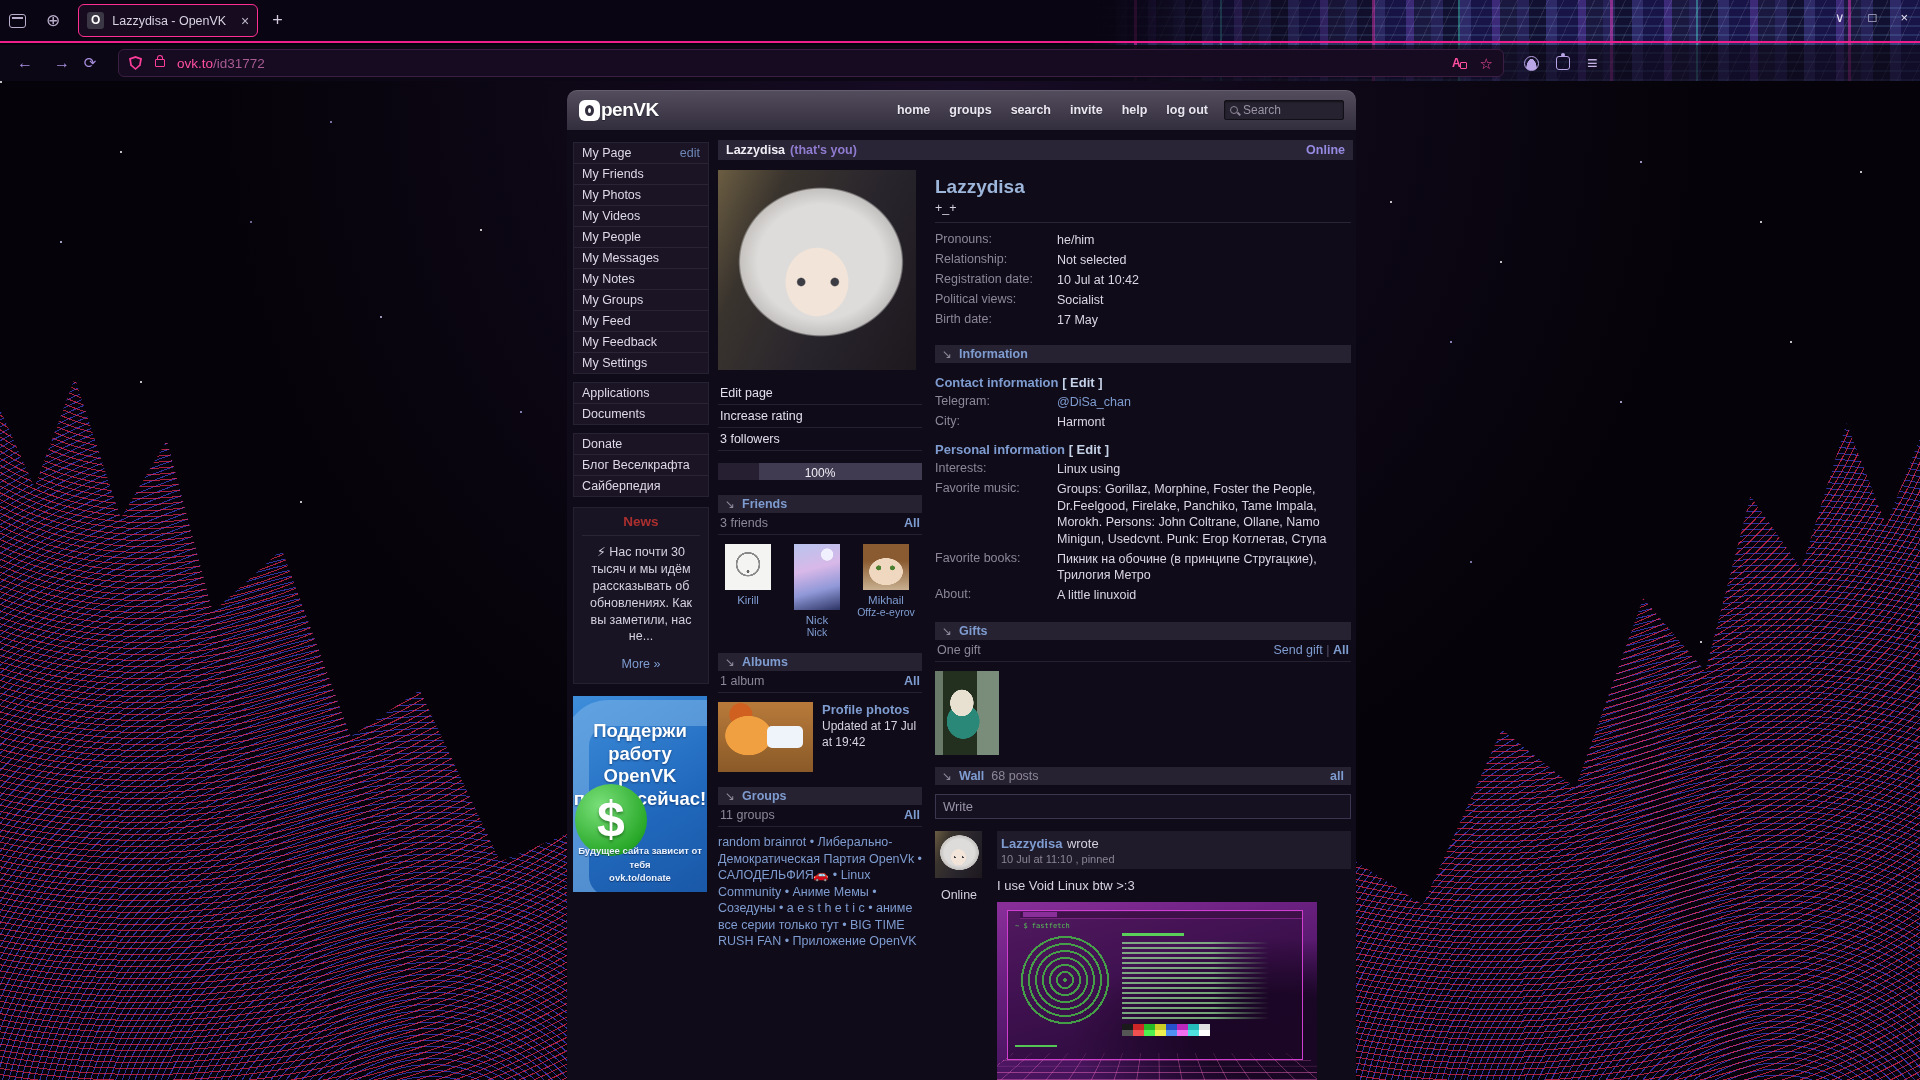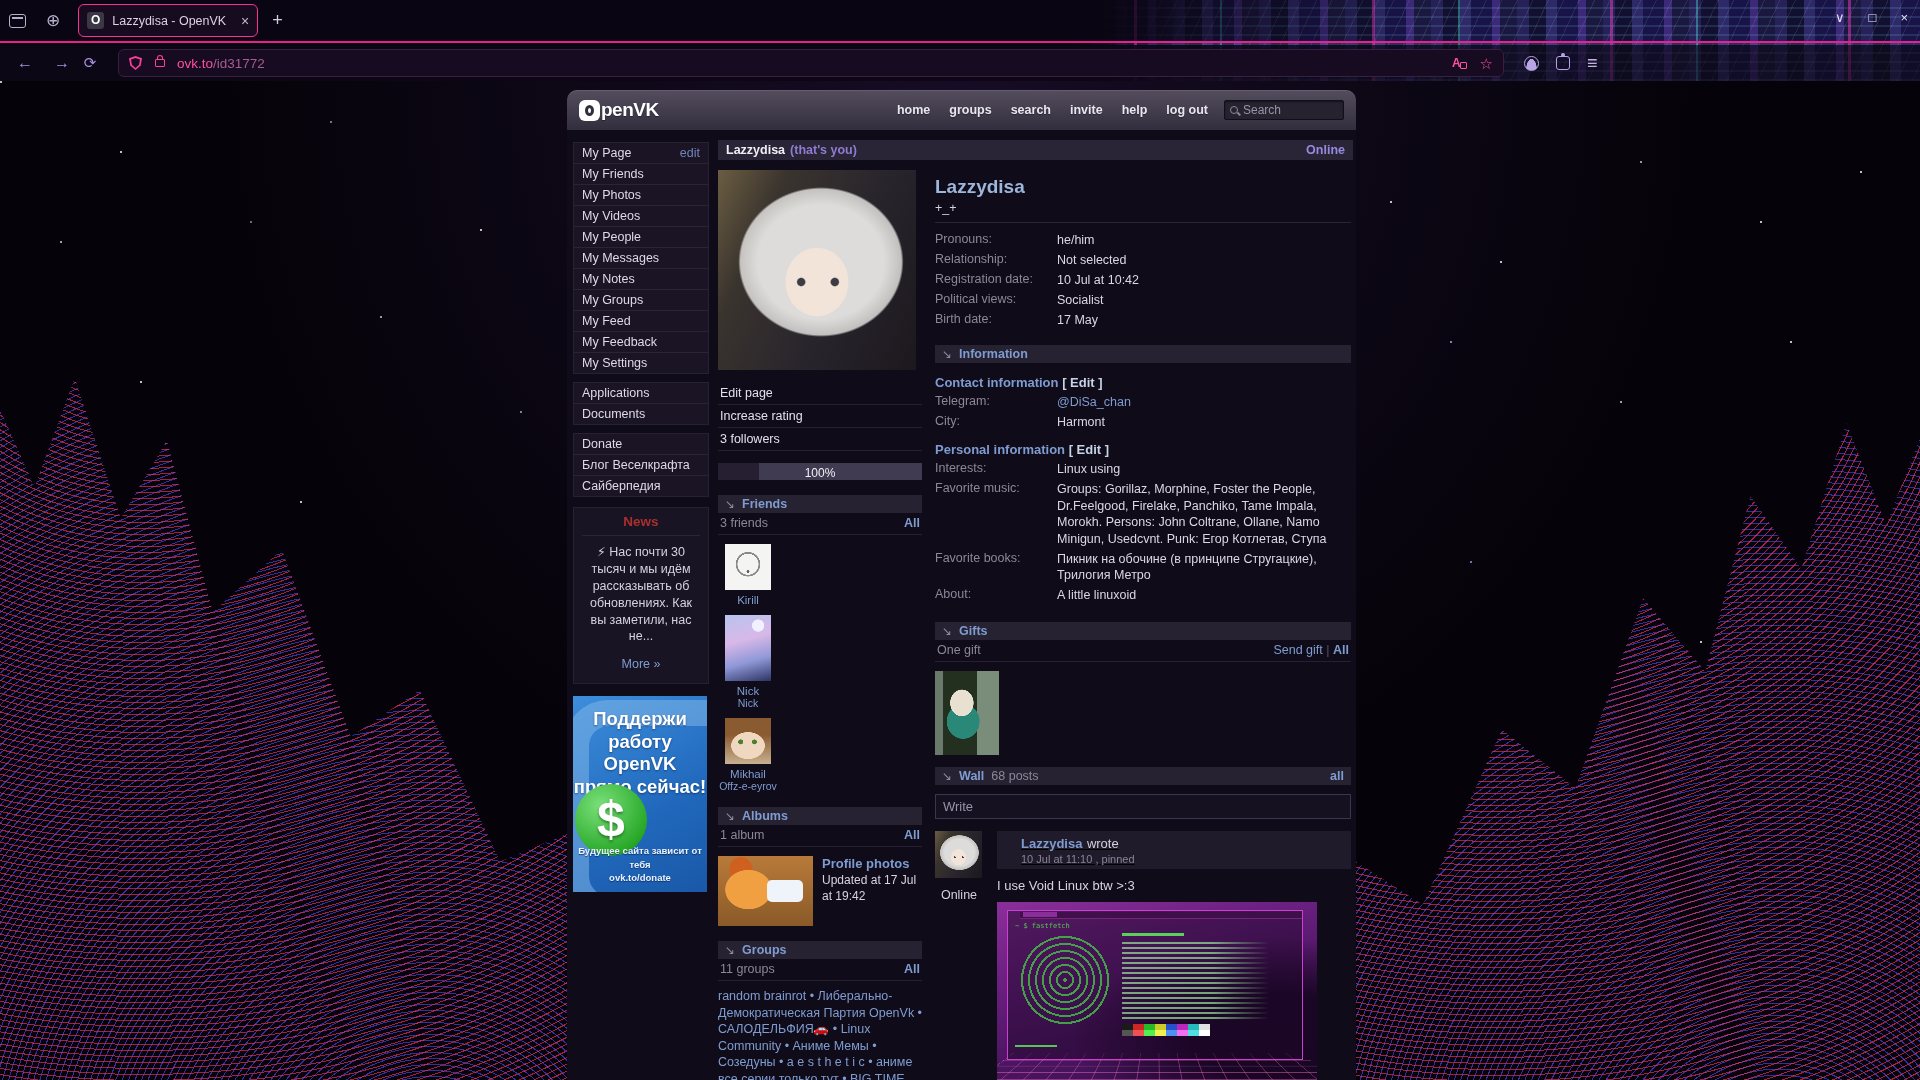--- a/index.html
+++ b/index.html
@@ -107,21 +107,21 @@
   .sidebar { width:136px; flex:0 0 auto; padding-top:12px; }
   .sb-block { background:#1a1424; border:1px solid #272134; }
   .sb-block + .sb-block { margin-top:8px; }
   .sb-item { padding:3px 8px; font-size:12.5px; color:#dfdae8; display:flex; }
   .sb-item + .sb-item { border-top:1px solid #2b2437; }
   .sb-item .edit { margin-left:auto; color:#6f87b8; }
   .news { margin-top:10px; background:#191423; border:1px solid #262031; padding:6px 8px 12px; text-align:center; }
   .news-title { color:#ab2f2f; font-weight:bold; font-size:13.5px; padding-bottom:6px; border-bottom:1px solid #2a2435; margin-bottom:8px; }
   .news-text { font-size:12.5px; color:#d6d1df; line-height:1.35; }
   .news-more { display:block; margin-top:12px; color:#7f9cd0; font-size:12.5px; }
-  .ad { margin-top:12px; width:134px; height:196px; position:relative; overflow:hidden; text-align:center; padding-top:12px;
+  .ad { margin-top:12px; width:134px; height:196px; position:relative; overflow:hidden; text-align:center; padding-top:24px;
     background:linear-gradient(150deg,#3e8edc,#2068bc 60%,#1a58a8); }
   .ad::before { content:""; position:absolute; right:-58px; bottom:-30px; width:150px; height:170px;
     border:26px solid rgba(125,180,232,.55); border-radius:46px; }
   .ad-line { position:relative; color:#fff; font-weight:800; font-size:18.5px; line-height:1.22; text-shadow:0 1px 2px rgba(0,20,60,.5); }
   .ad-dollar { position:absolute; left:2px; top:88px; width:72px; height:72px; border-radius:50%;
     background:radial-gradient(circle at 35% 30%, #7ae07a, #28a828 72%, #157a15); color:#fff; font-size:50px; font-weight:bold;
     line-height:70px; text-shadow:0 2px 3px rgba(0,60,0,.5); }
   .ad-foot { position:absolute; bottom:8px; left:0; right:0; font-size:9.5px; font-weight:bold; color:#eaf3ff; line-height:1.4; text-shadow:0 1px 1px rgba(0,20,60,.6); }
 
   
@@ -151,21 +151,21 @@
   .sect { margin-top:15px; }
   .sect-head { background:#272232; padding:2px 7px; font-weight:bold; color:#7f9cd0; font-size:12.5px;
     display:flex; gap:7px; align-items:center; }
   .arrow-ic { color:#8f8a9c; font-size:12px; font-weight:normal; }
   .sect-count { color:#8d8799; font-weight:normal; }
   .sect-head .right { margin-left:auto; }
   .sect-sub { display:flex; justify-content:space-between; padding:3px 2px 4px; border-bottom:1px solid #262033;
     font-size:12.5px; color:#8d8799; }
   .blue { color:#7f9cd0; }
   .bold { font-weight:bold; }
-  .friends-row { display:flex; gap:9px; margin-top:9px; align-items:flex-start;flex-direction:column; }
+  .friends-row { display:flex; gap:9px; margin-top:9px; align-items:flex-start; }
   .friend { width:60px; text-align:center; font-size:11.5px; color:#7f9cd0; }
   .f-ava { width:46px; height:46px; margin:0 auto; }
   .f-ava.tall { height:66px; }
   .f-name { margin-top:4px; }
   .f-name2 { font-size:10.5px; }
   .ava-troll { background: radial-gradient(circle at 50% 44%, transparent 0 30%, #8a8a8a 31% 35%, transparent 36%),
       radial-gradient(ellipse at 50% 60%, #666 0 4%, transparent 5%), #f4f4f2; }
   .ava-nick { background: radial-gradient(circle at 72% 16%, #f0f0ff 0 9%, transparent 10%),
       linear-gradient(165deg,#b8c4ee 0%,#d8b8e8 38%,#9098d8 68%,#2c3464 100%); }
   .ava-mikhail { background: radial-gradient(circle at 34% 52%, #4a8030 0 6%, transparent 7%),
@@ -199,21 +199,21 @@
   .write-row { margin:9px 0 4px; }
   .write-row input { width:100%; height:25px; background:#161120; border:1px solid #3c3550; color:#d5d0dc;
     font-size:13px; padding:0 7px; font-family:inherit; outline:none; }
   .write-row input::placeholder { color:#9a93a8; }
 
   .post { display:flex; gap:14px; margin-top:12px; }
   .post-side { width:48px; flex:0 0 auto; text-align:center; }
   .post-ava { width:47px; height:47px; }
   .post-online { margin-top:10px; font-size:12.5px; color:#d5d0dc; }
   .post-body { flex:1; min-width:0; }
-  .post-head { background:#201b2b; padding:3px 24px 4px;text-decoration:underline; }
+  .post-head { background:#201b2b; padding:3px 4px 4px; }
   .post-author { font-weight:bold; color:#7f9cd0; font-size:13px; }
   .post-wrote { color:#d5d0dc; font-size:13px; }
   .post-date { font-size:11px; color:#8a8496; margin-top:1px; }
   .post-text { font-size:13px; color:#d8d3df; margin:9px 0; }
   .sep { color:#555066; }
 
   
   .shot { width:320px; height:186px; position:relative; overflow:hidden; margin-top:2px;
     background: radial-gradient(ellipse at 88% 72%, rgba(18,4,28,.85) 0 22%, transparent 52%),
       linear-gradient(165deg,#8a2f9a 0%,#6a2080 30%,#4a1560 62%,#35104a 100%); }

